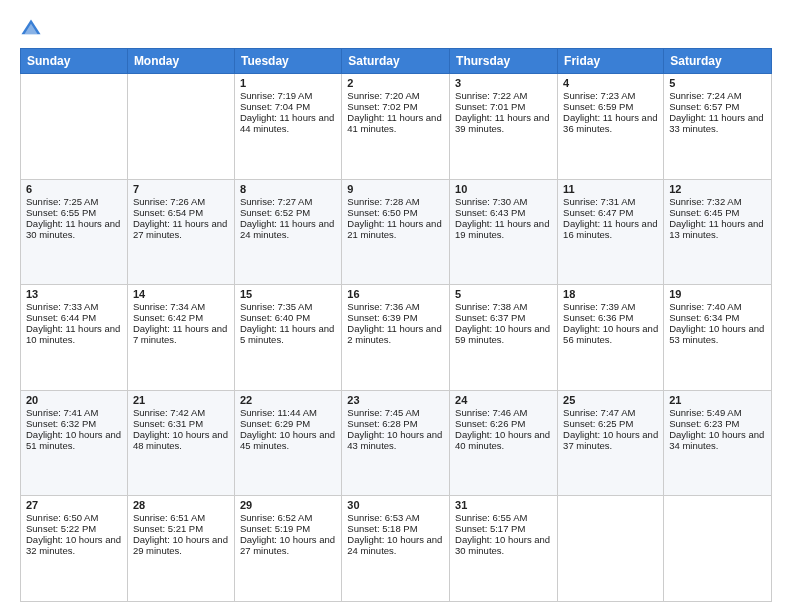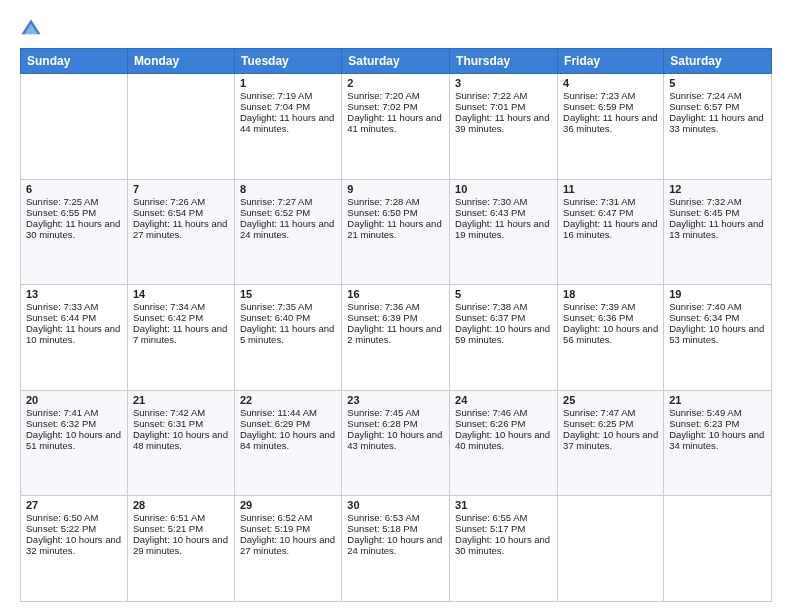--- a/index.html
+++ b/index.html
@@ -263,21 +263,21 @@
           <td>
             <span class="day-number">21</span>
             <div>Sunrise: 7:42 AM</div>
             <div>Sunset: 6:31 PM</div>
             <div>Daylight: 10 hours and 48 minutes.</div>
           </td>
           <td>
             <span class="day-number">22</span>
             <div>Sunrise: 11:44 AM</div>
             <div>Sunset: 6:29 PM</div>
-            <div>Daylight: 10 hours and 84 minutes.</div>
+            <div>Daylight: 10 hours and 45 minutes.</div>
           </td>
           <td>
             <span class="day-number">23</span>
             <div>Sunrise: 7:45 AM</div>
             <div>Sunset: 6:28 PM</div>
             <div>Daylight: 10 hours and 43 minutes.</div>
           </td>
           <td>
             <span class="day-number">24</span>
             <div>Sunrise: 7:46 AM</div>

